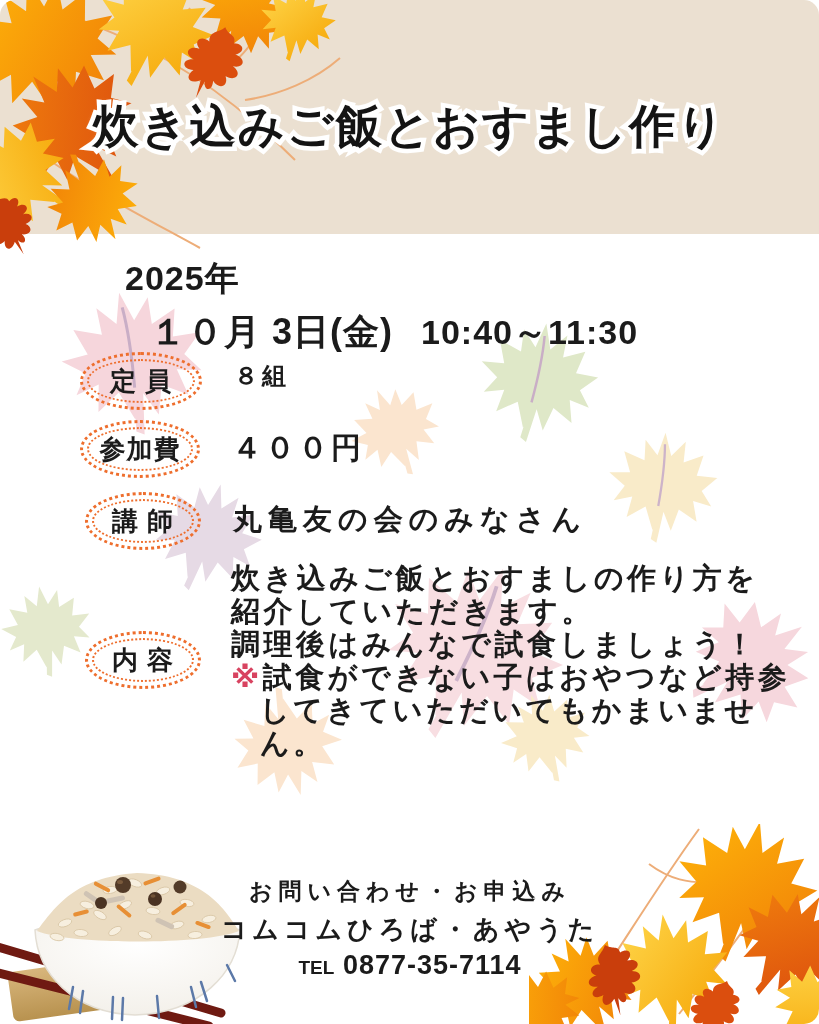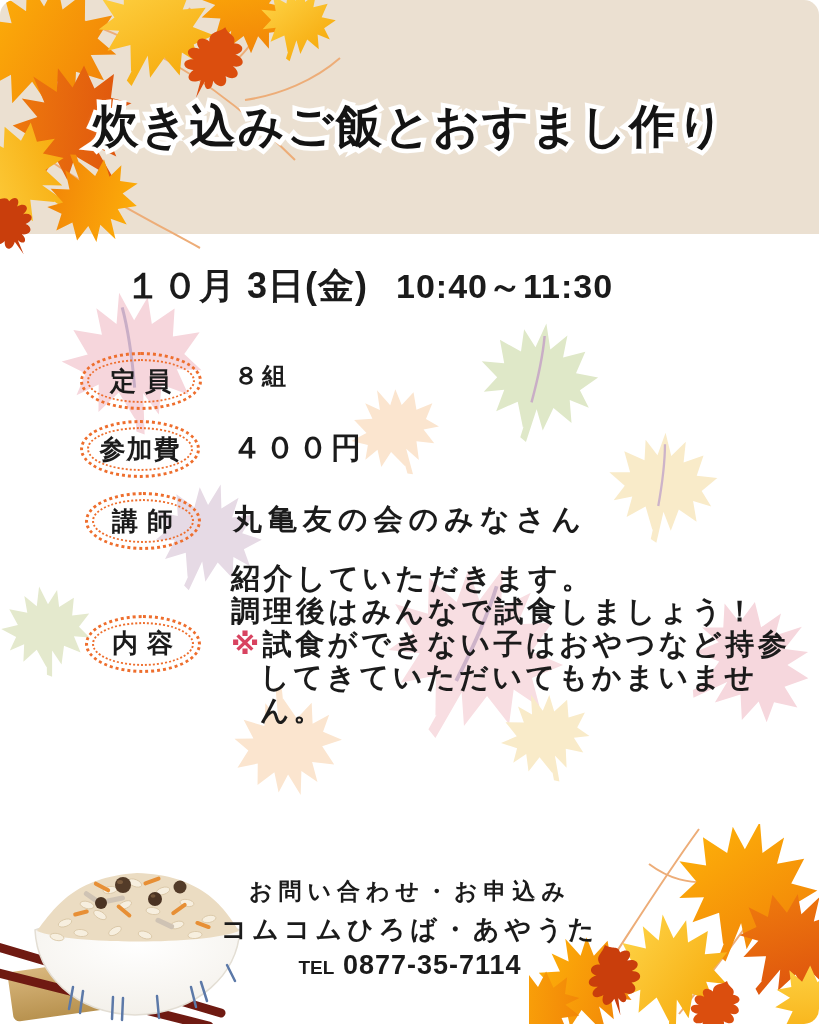--- a/index.html
+++ b/index.html
@@ -15,21 +15,21 @@
 
   
   .pastel-layer{position:absolute;left:0;top:0;z-index:1;pointer-events:none;}
   .corner-tl{position:absolute;left:-5px;top:0;z-index:3;pointer-events:none;}
   .corner-br{position:absolute;left:529px;top:824px;z-index:3;pointer-events:none;}
   .bowl-photo{position:absolute;left:-5px;top:845px;z-index:2;pointer-events:none;}
 
   
   .schedule{position:absolute;left:125px;top:256px;z-index:5;font-weight:700;}
   .schedule .year{font-size:34px;letter-spacing:1px;}
-  .schedule .date-row{display:flex;align-items:baseline;margin-top:6px;}
+  .schedule .date-row{display:flex;align-items:baseline;margin-top:6px;margin-left:25px;}
   .schedule .date{font-size:36px;letter-spacing:1px;}
   .schedule .time{font-size:34px;margin-left:28px;letter-spacing:1px;}
 
   
   .row{position:absolute;left:80px;display:flex;align-items:flex-start;z-index:5;}
   .row-capacity{top:352px;}
   .row-fee{top:420px;}
   .row-instructor{top:492px;}
   .row-content{top:560px;align-items:center;}
   .pill{position:relative;height:52px;border:3px dotted #EE6E2D;border-radius:50%;
@@ -221,20 +221,21 @@
     </g>
     <g>
       <use href="#oakleaf" fill="#C93E0C" transform="translate(45 115) scale(0.8) rotate(-15 50 50)"></use>
       <use href="#oakleaf" fill="#DB4E0E" transform="translate(150 150) scale(0.7) rotate(25 50 50)"></use>
     </g>
   </svg>
 
   <h1 class="title">炊き込みご飯とおすまし作り</h1>
 
   <div class="schedule">
+    <div class="year">2025年</div>
     <div class="date-row">
       <span class="date">１０月 3日(金)</span>
       <span class="time">10:40～11:30</span>
     </div>
   </div>
 
   <div class="row row-capacity">
     <div class="pill pill-capacity">
       <span>定 員</span>
     </div>
@@ -253,20 +254,21 @@
       <span>講 師</span>
     </div>
     <div class="val val-instructor">丸亀友の会のみなさん</div>
   </div>
 
   <div class="row row-content">
     <div class="pill pill-content">
       <span>内 容</span>
     </div>
     <div class="content-text">
+      <div>炊き込みご飯とおすましの作り方を</div>
       <div>紹介していただきます。</div>
       <div>調理後はみんなで試食しましょう！</div>
       <div><span class="red">※</span><span>試食ができない子はおやつなど持参</span></div>
       <div class="indent">してきていただいてもかまいません。</div>
     </div>
   </div>
 
 
   <div class="contact">
     <div class="c1">お問い合わせ・お申込み</div>

